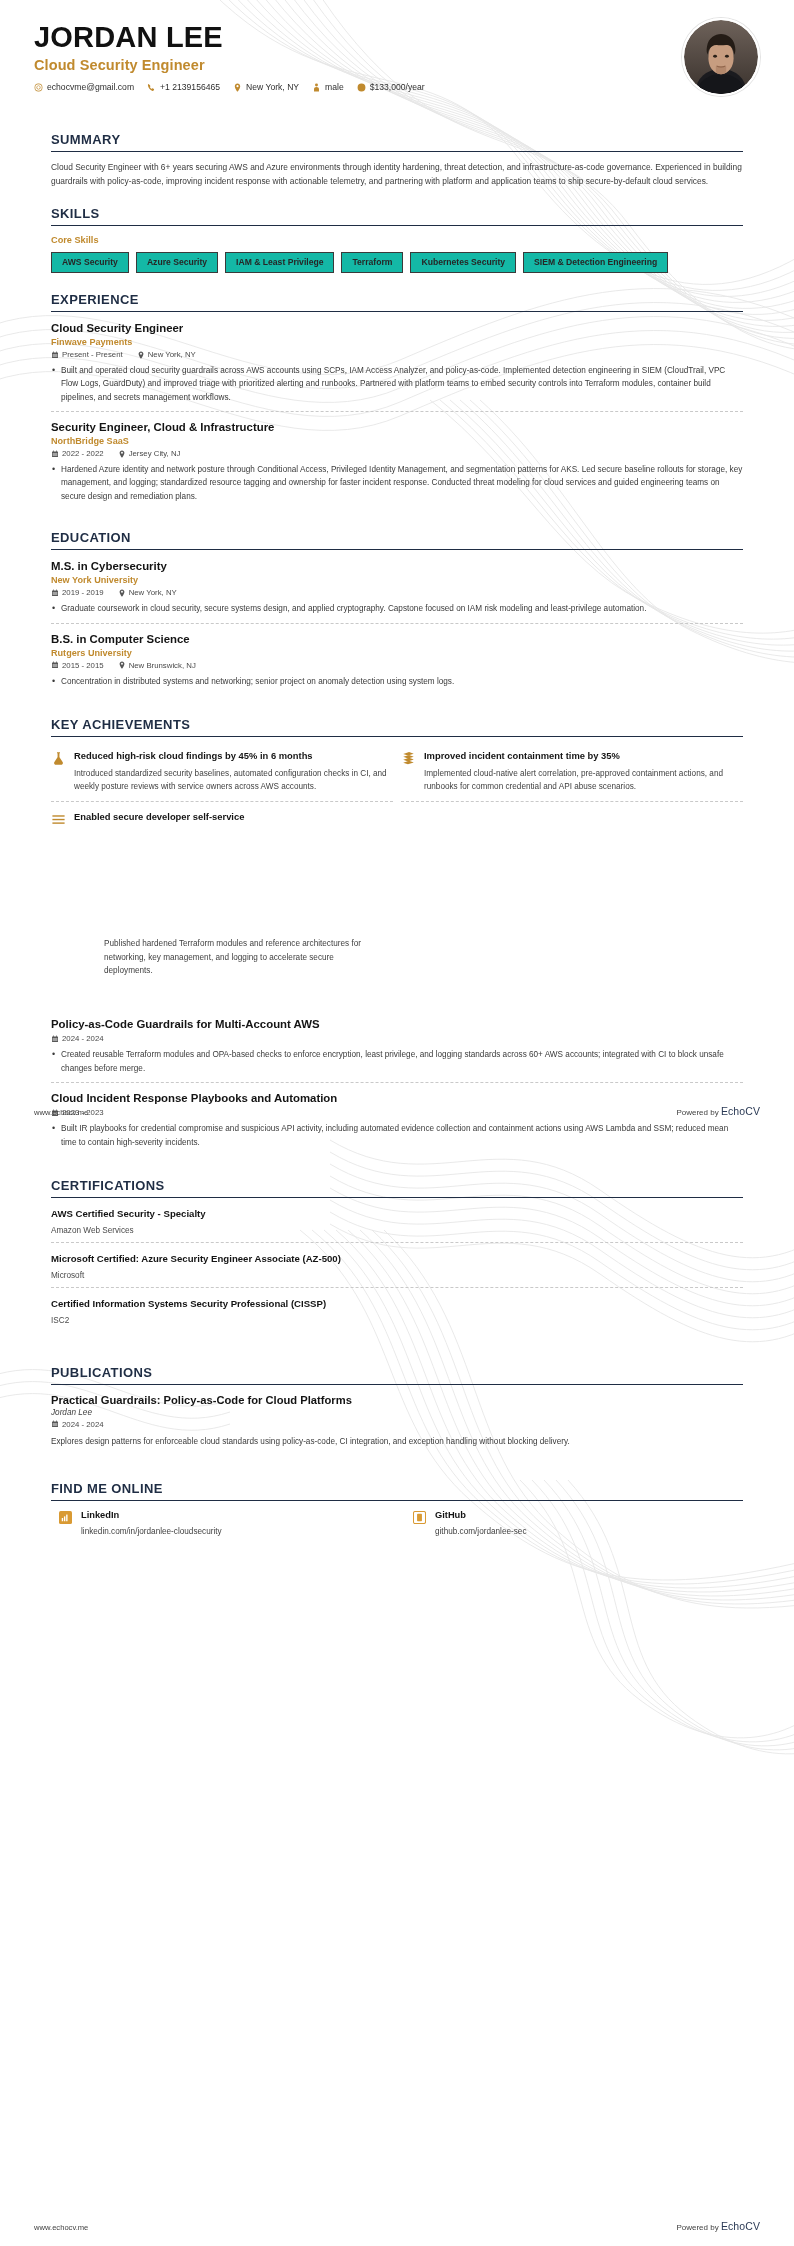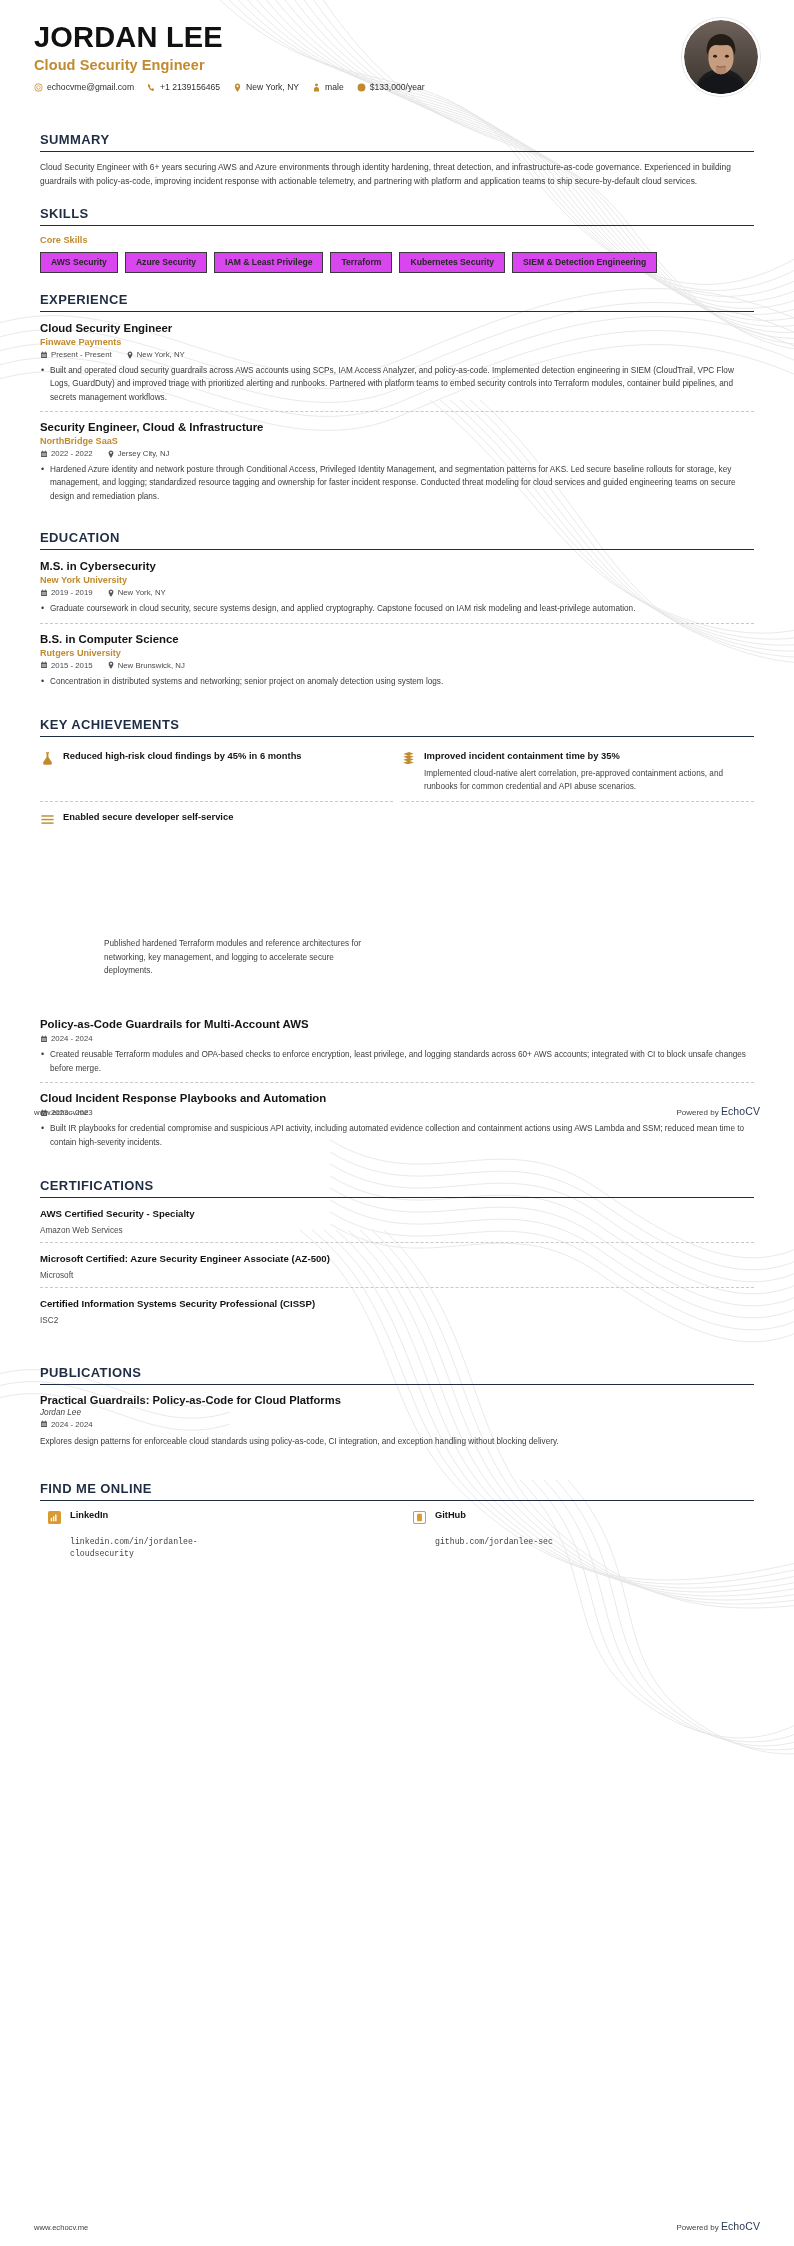--- a/index.html
+++ b/index.html
@@ -76,21 +76,21 @@
     right: 34px; top: 18px;
     width: 78px; height: 78px;
     border-radius: 50%;
     overflow: hidden;
     border: 2px solid #ffffff;
     box-shadow: 0 0 0 1px #e3e3e3;
   }
   .avatar svg { display: block; width: 100%; height: 100%; }
 
   
-  .section { padding: 0 40px; margin-top: 14px; }
+  .section { padding: 0 51px; margin-top: 14px; }
   .sec-title {
     font-size: 13px;
     font-weight: bold;
     letter-spacing: 0.4px;
     color: #1f2d44;
     padding-bottom: 4px;
   }
   .sec-rule {
     border-bottom: 1.6px solid #1f2d44;
     margin-bottom: 9px;
@@ -110,21 +110,21 @@
     color: #c08a2e;
     margin-bottom: 7px;
   }
   .chips { display: flex; flex-wrap: wrap; gap: 7px; }
   .chip {
     border: 1px solid #3a3a3a;
     padding: 5px 10px;
     font-size: 8.6px;
     font-weight: bold;
     color: #262626;
-    background: #d946ef;
+    background: #14b8a6;
     line-height: 1;
     white-space: nowrap;
   }
 
   
   .entry { padding-bottom: 7px; }
   .entry + .entry {
     border-top: 1px dashed #c9c9c9;
     padding-top: 8px;
   }
@@ -265,27 +265,26 @@
   }
   .link-item { display: flex; gap: 9px; align-items: flex-start; }
   .link-icon { flex: 0 0 auto; width: 13px; height: 13px; margin-top: 1px; line-height: 0; }
   .link-icon svg { width: 13px; height: 13px; display: block; }
   .link-label {
     font-size: 9.3px;
     font-weight: bold;
     color: #141414;
   }
   .link-url {
-    margin-top: 16px;
+    margin-top: 6px;
     font-size: 8.2px;
     color: #3f3f3f;
     line-height: 1.5;
     max-width: 150px;
     word-break: break-word;
-    font-family: Liberation Mono, monospace;
   }
 
   
   .footer {
     position: absolute;
     left: 0;
     width: 794px;
     padding: 0 34px;
     display: flex;
     justify-content: space-between;
@@ -607,20 +606,21 @@
 
     <div class="ach-grid">
       <div class="ach">
         <span class="ach-icon">
           <svg viewBox="0 0 16 16">
               <path d="M6.4 1.2h3.2v1.1H9V6c0 .5.1.8.4 1.2l3 4.6c.8 1.3-.1 3-1.7 3H5.3c-1.6 0-2.5-1.7-1.7-3l3-4.6C6.9 6.8 7 6.5 7 6V2.3h-.6z"></path>
             </svg>
         </span>
         <div>
           <div class="ach-title">Reduced high-risk cloud findings by 45% in 6 months</div>
+          <div class="ach-desc">Introduced standardized security baselines, automated configuration checks in CI, and weekly posture reviews with service owners across AWS accounts.</div>
         </div>
       </div>
 
       <div class="ach">
         <span class="ach-icon">
           <svg viewBox="0 0 16 16">
               <path d="M2.4 3.1l6.2-2 5 1.8-6.2 2z"></path>
               <path d="M2.4 6.2l6.2-2 5 1.8-6.2 2z"></path>
               <path d="M2.4 9.3l6.2-2 5 1.8-6.2 2z"></path>
               <path d="M2.4 12.4l6.2-2 5 1.8-6.2 2z"></path>

